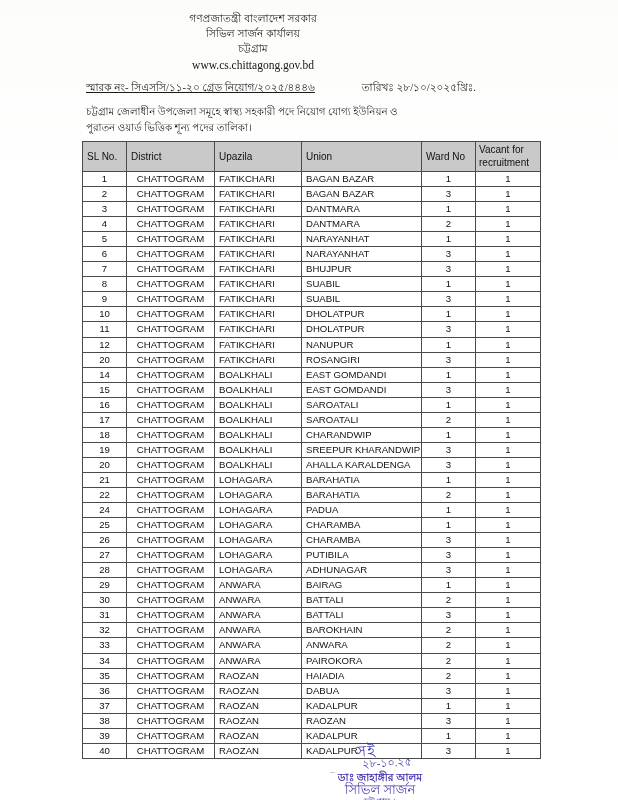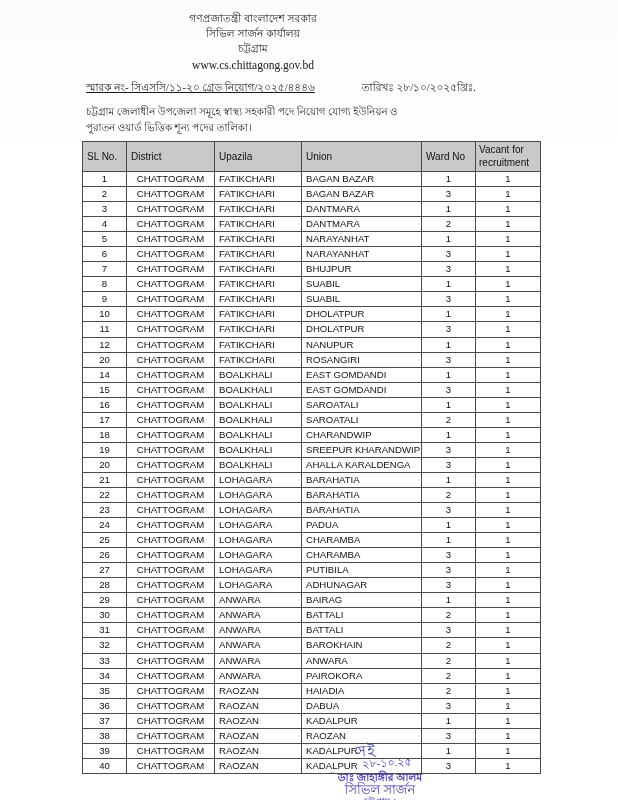--- a/index.html
+++ b/index.html
@@ -409,28 +409,20 @@
           </tr>
           <tr>
             <td class="c-num">22</td>
             <td class="c-dist">CHATTOGRAM</td>
             <td class="c-text">LOHAGARA</td>
             <td class="c-text">BARAHATIA</td>
             <td class="c-num">2</td>
             <td class="c-num">1</td>
           </tr>
           <tr>
-            <td class="c-num">23</td>
-            <td class="c-dist">CHATTOGRAM</td>
-            <td class="c-text">LOHAGARA</td>
-            <td class="c-text">BARAHATIA</td>
-            <td class="c-num">3</td>
-            <td class="c-num">1</td>
-          </tr>
-          <tr>
             <td class="c-num">24</td>
             <td class="c-dist">CHATTOGRAM</td>
             <td class="c-text">LOHAGARA</td>
             <td class="c-text">PADUA</td>
             <td class="c-num">1</td>
             <td class="c-num">1</td>
           </tr>
           <tr>
             <td class="c-num">25</td>
             <td class="c-dist">CHATTOGRAM</td>

